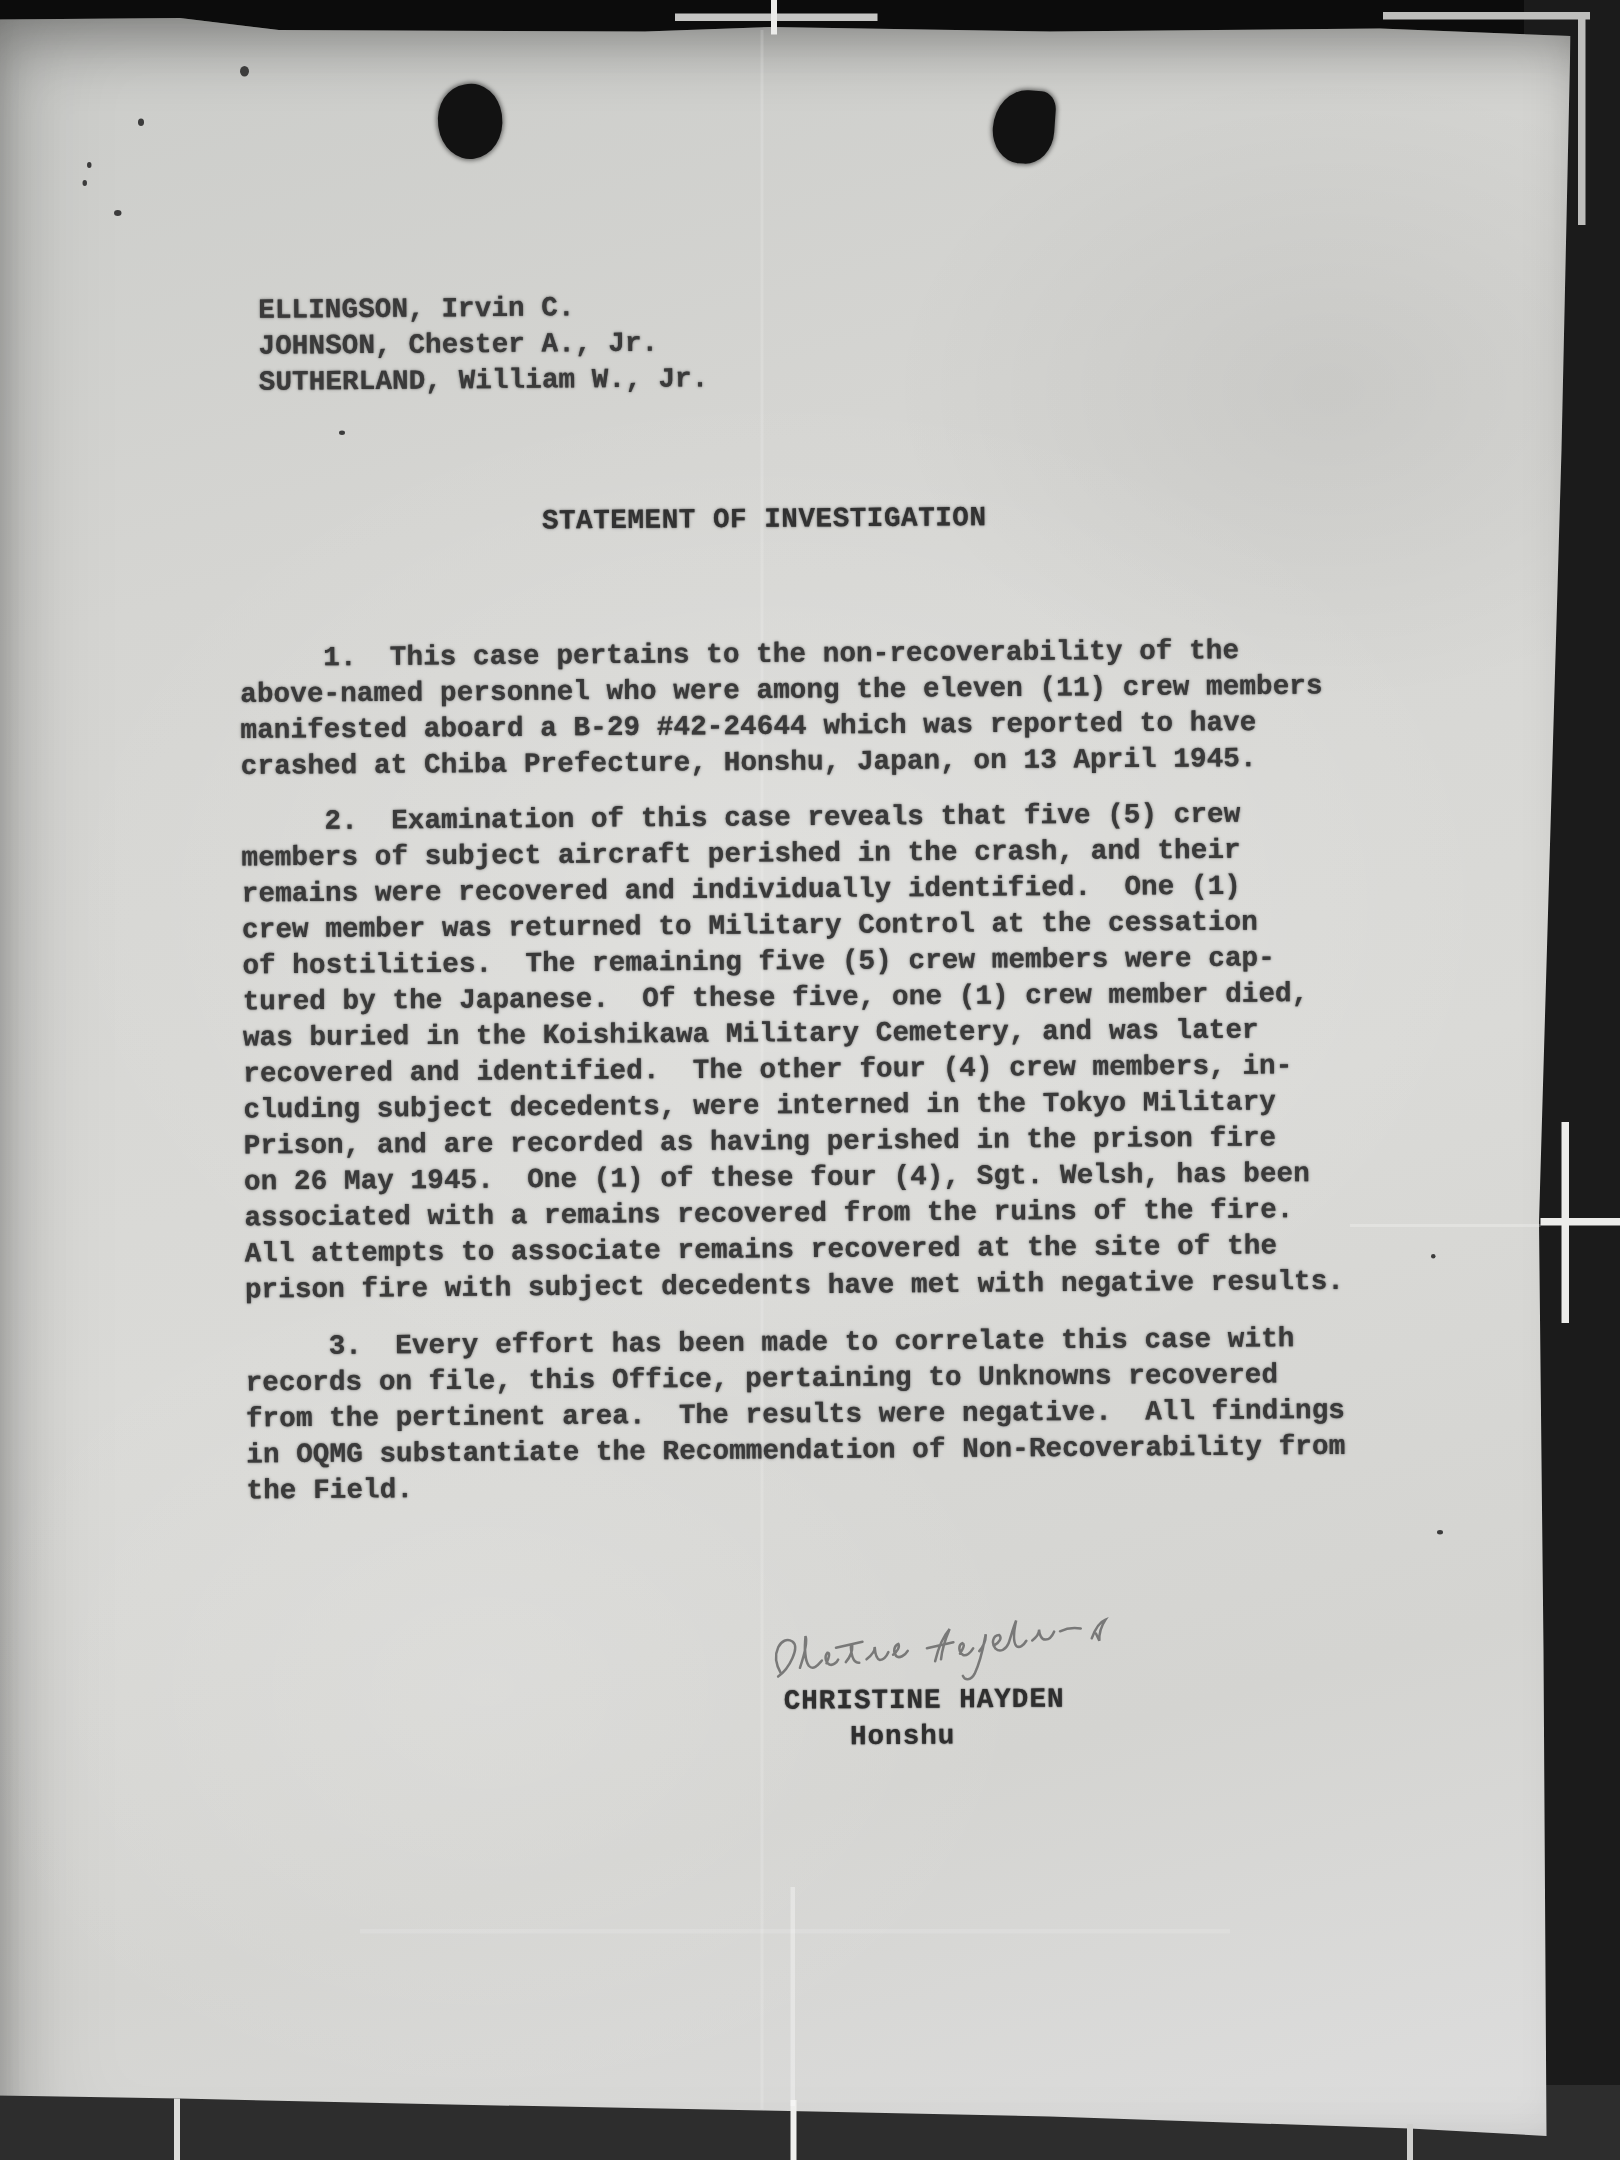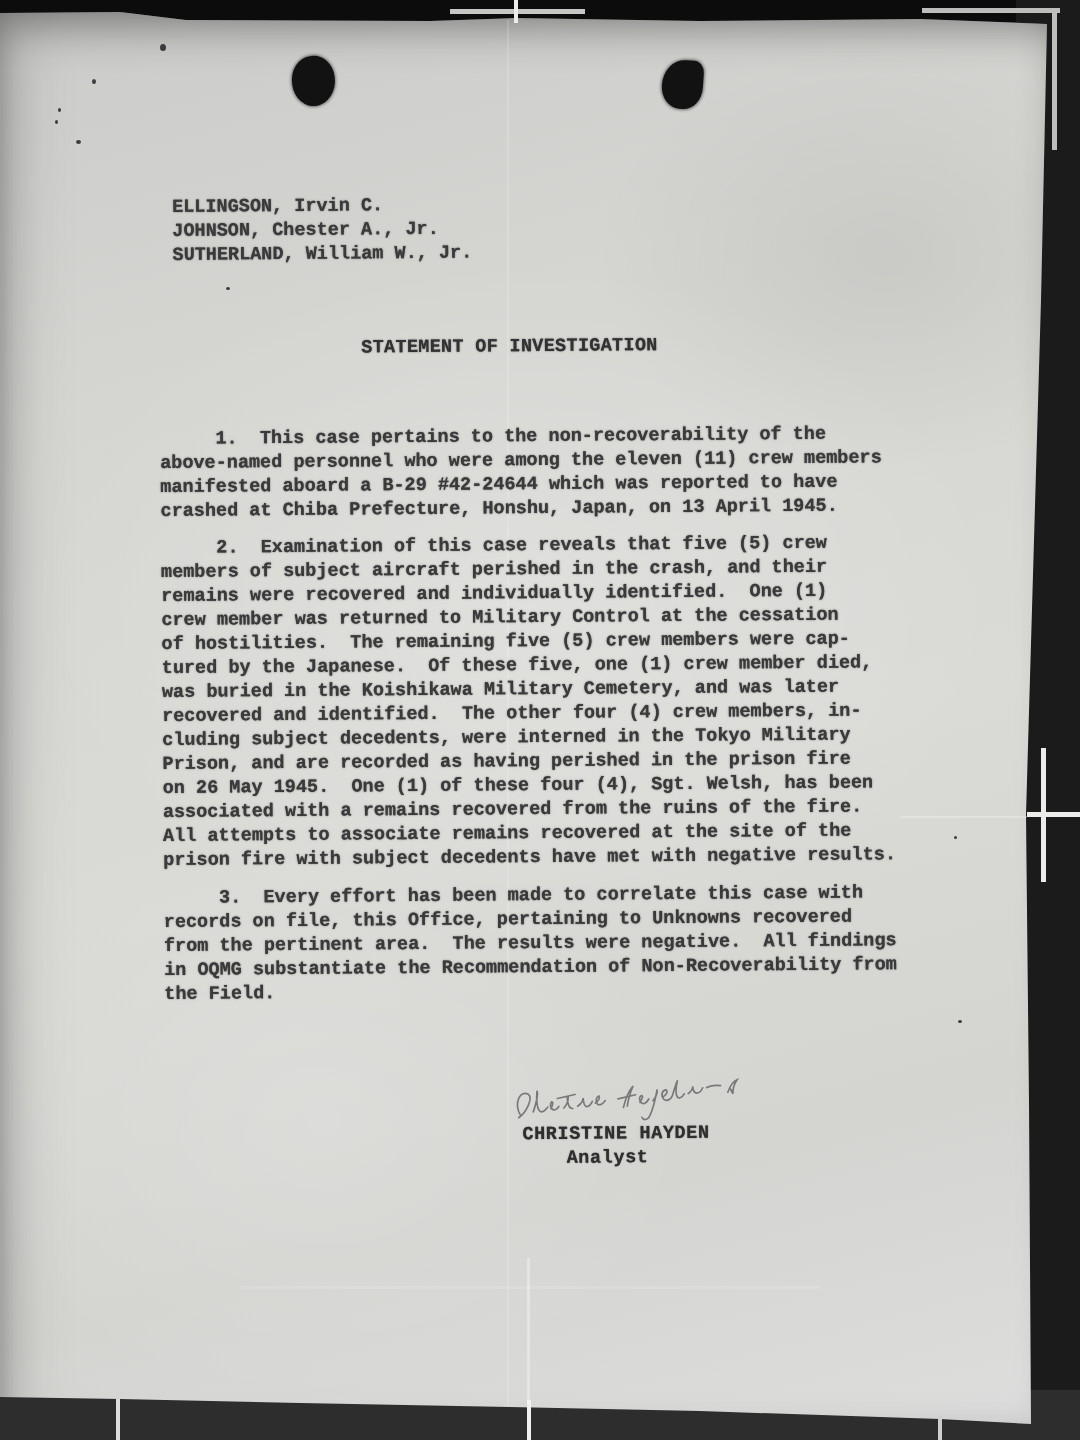--- a/index.html
+++ b/index.html
@@ -150,16 +150,16 @@
              M158,21 C162,19 164,16 162,14 C158,14 156,19 159,23 C162,26 166,24 168,20 C170,15 172,9 174,5 C172,12 171,19 173,22 C175,24 178,22 180,19
              M184,19 C187,17 189,14 189,12 C189,15 190,19 193,19 C196,19 198,16 199,14
              M203,14 C208,12 213,12 217,13"></path>
     <path d="M224,20 C227,13 231,9 234,8 C231,12 229,17 229,22 L227,17"></path>
   </svg>
 
   <div class="tblock" style="left:519px;top:1126px;">
     <div class="stamp">CHRISTINE HAYDEN</div>
   </div>
   <div class="tblock" style="left:563px;top:1150px;">
-    <div class="stamp">Analyst</div>
+    <div class="stamp">Honshu</div>
   </div>
 
 </div>
 
 </body></html>

